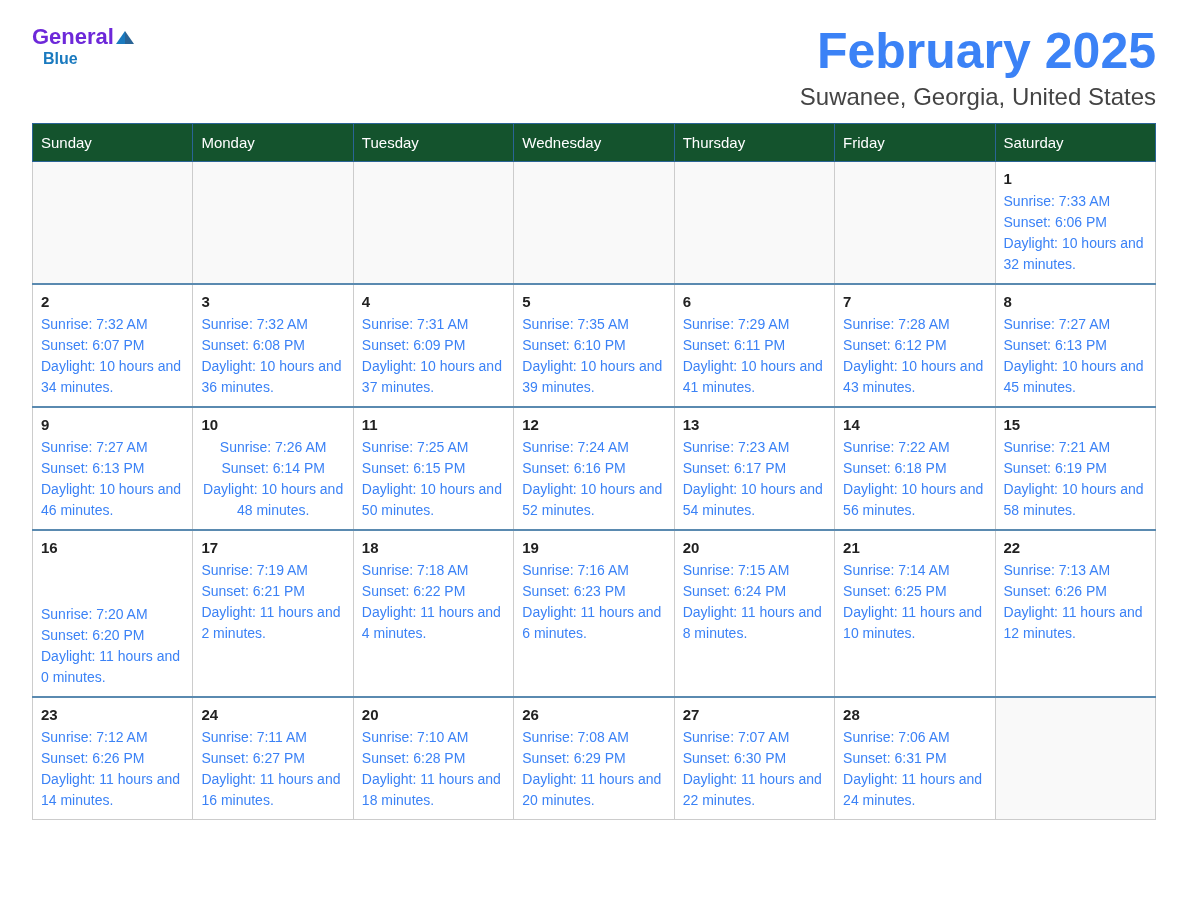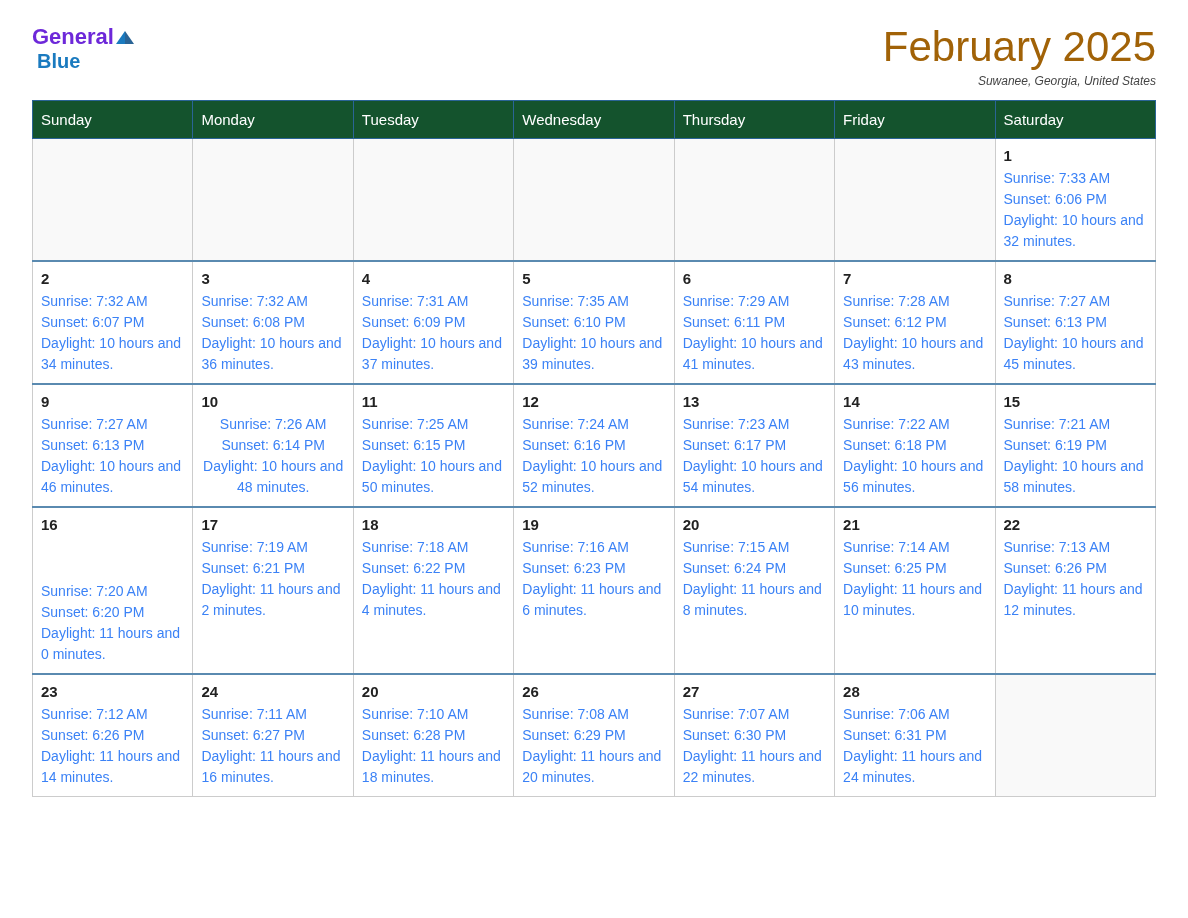--- a/index.html
+++ b/index.html
@@ -22,30 +22,29 @@
       align-items: flex-start;
     }
     .logo-line1 {
       display: flex;
       align-items: center;
     }
     .title-section {
       text-align: right;
     }
     .month-title {
-      font-size: 42px;
-      font-weight: 400;
-      color: #a16207;
+      font-size: 50px;
+      font-weight: 700;
+      color: #3b82f6;
       line-height: 1.1;
     }
     .location-subtitle {
-      font-size: 12px;
+      font-size: 24px;
       color: #444;
       margin-top: 4px;
-      font-style: italic;
     }
     .calendar {
       width: 100%;
       border-collapse: collapse;
       margin-top: 8px;
     }
     .calendar th {
       background-color: #14532d;
       color: #fff;
       padding: 10px 8px;
@@ -87,21 +86,21 @@
 <body>
 
 <div class="header">
   <div class="logo-wrapper">
     <div class="logo-line1">
       <span style="font-size:22px;font-weight:bold;color:#6d28d9;">General</span>
       <span style="display:inline-block;width:0;height:0;border-left:9px solid transparent;border-right:0px solid transparent;border-bottom:13px solid #1a7abf;margin-left:2px;margin-bottom:0px;transform: rotate(0deg);vertical-align:middle;"></span>
       <span style="display:inline-block;width:0;height:0;border-left:0px solid transparent;border-right:9px solid transparent;border-bottom:13px solid #2a6496;margin-left:0px;vertical-align:middle;"></span>
     </div>
     <div>
-      <span style="font-size:20px;font-weight:bold;color:#1a7abf;margin-left:5px;">Blue</span>
+      <span style="font-size:16px;font-weight:bold;color:#1a7abf;margin-left:11px;">Blue</span>
     </div>
   </div>
   <div class="title-section">
     <div class="month-title">February 2025</div>
     <div class="location-subtitle">Suwanee, Georgia, United States</div>
   </div>
 </div>
 
 <table class="calendar">
   <thead>

